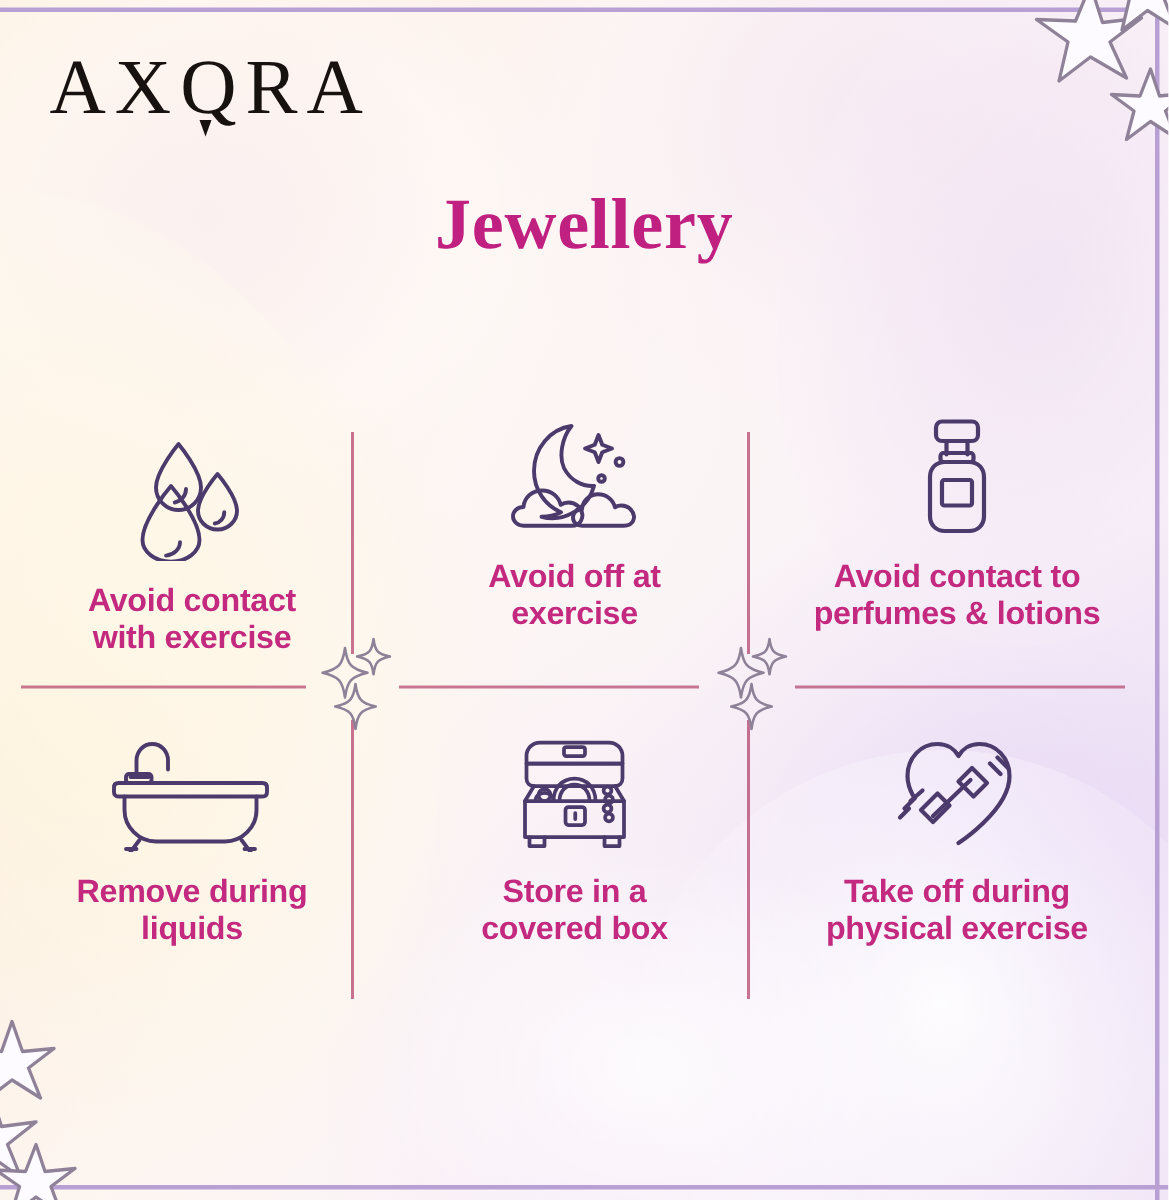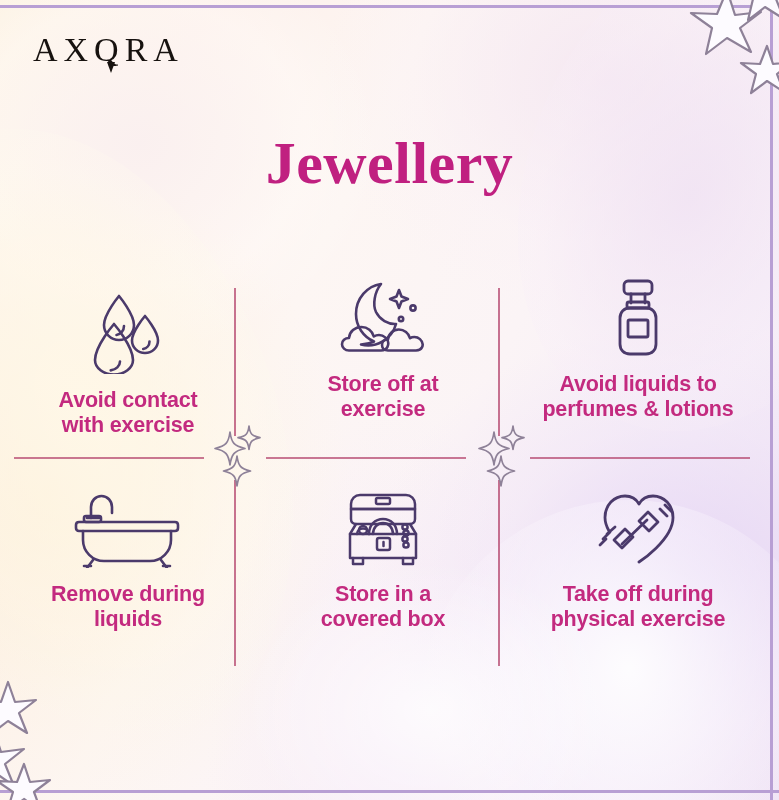--- a/index.html
+++ b/index.html
@@ -67,21 +67,21 @@
   }
   .stars-tr { right: -10px; top: -18px; }
   .stars-bl { left: -28px;  bottom: -6px; }
 
   
   .logo {
     position: absolute;
     left: 33px;
     top: 33px;
     font-family: "Liberation Serif", serif;
-    font-size: 34px;
+    font-size: 52px;
     letter-spacing: 6px;
     color: #17120f;
     line-height: 1;
     display: flex;
     align-items: baseline;
   }
   .logo .logo-q {
     position: relative;
     display: inline-block;
   }
@@ -95,21 +95,21 @@
     border-top: 11px solid #17120f;
   }
 
   .title {
     position: absolute;
     left: 0; right: 0;
     top: 94px;
     text-align: center;
     font-family: "Liberation Serif", serif;
     font-weight: bold;
-    font-size: 60px;
+    font-size: 48px;
     line-height: 0.98;
     color: #c02080;
     letter-spacing: 0.5px;
   }
   .title .line2 { display: block; }
 
   
   .grid {
     position: absolute;
     left: 0;
@@ -258,37 +258,37 @@
         <svg width="92" height="80" viewBox="0 0 92 80" fill="none" stroke="#4b3a6b" stroke-width="2.6" stroke-linejoin="round" stroke-linecap="round">
           <path d="M44 6 C30 8 19 20.5 19 36 C19 48.5 26.5 59 37 63.5 C33 65.5 28.5 66.5 24 66.5 C39 70.5 55 61 59 46 C51 46.5 43 42 39 34 C35.5 26.5 37.5 14 44 6 Z"></path>
           <path d="M62 12 L64.5 18.5 L71 21 L64.5 23.5 L62 30 L59.5 23.5 L53 21 L59.5 18.5 Z"></path>
           <circle cx="76" cy="30" r="2.6"></circle>
           <circle cx="64" cy="41" r="2.2"></circle>
           <path d="M12 72.5 C8 72.5 5 69.6 5 66.2 C5 62.8 8 60 12 60 C12.5 53.5 18 49 24.5 49 C30.5 49 35.5 53 36.8 58.5 C38.2 57.6 40 57 42 57 C46.8 57 50.8 60.6 51.3 65.2 C51.3 65.2 51.5 72.5 44 72.5 Z"></path>
           <path d="M51 72.5 C47.5 72.5 45 70 45 67 C45 64 47.5 61.5 51 61.5 C51.5 55.8 56 51.5 61.8 51.5 C67.2 51.5 71.8 55.2 73 60.2 C74.2 59.4 75.8 59 77.4 59 C81.7 59 85.2 62.2 85.7 66.3 C85.7 66.3 86 72.5 79 72.5 Z"></path>
         </svg>
       </div>
       <div class="caption">
-        <span>Store off at</span><br>
+        <span>Avoid off at</span><br>
         <span>exercise</span>
       </div>
     </div>
 
     <div class="cell c2">
       <div class="icon">
         <svg width="70" height="80" viewBox="0 0 70 80" fill="none" stroke="#4b3a6b" stroke-width="2.8" stroke-linejoin="round" stroke-linecap="round">
           <rect x="21" y="3" width="28" height="13" rx="4"></rect>
           <path d="M28 16 L28 25 M42 16 L42 25"></path>
           <rect x="24" y="24" width="22" height="6" rx="2"></rect>
           <path d="M17 40 C17 34 21 30 27 30 L43 30 C49 30 53 34 53 40 L53 66 C53 72 49 76 43 76 L27 76 C21 76 17 72 17 66 Z"></path>
           <rect x="25" y="42" width="20" height="17" rx="1.5"></rect>
         </svg>
       </div>
       <div class="caption">
-        <span>Avoid liquids to</span><br>
+        <span>Avoid contact to</span><br>
         <span>perfumes &amp; lotions</span>
       </div>
     </div>
 
     <div class="cell c3">
       <div class="icon">
         <svg width="110" height="76" viewBox="0 0 110 76" fill="none" stroke="#4b3a6b" stroke-width="2.6" stroke-linejoin="round" stroke-linecap="round">
           <path d="M18 26 L18 15 C18 9 22.5 4 28.5 4 C34.5 4 39 9 39 15 L39 21"></path>
           <path d="M14 26 L26 26"></path>
           <rect x="11" y="24" width="17" height="6" rx="2"></rect>

